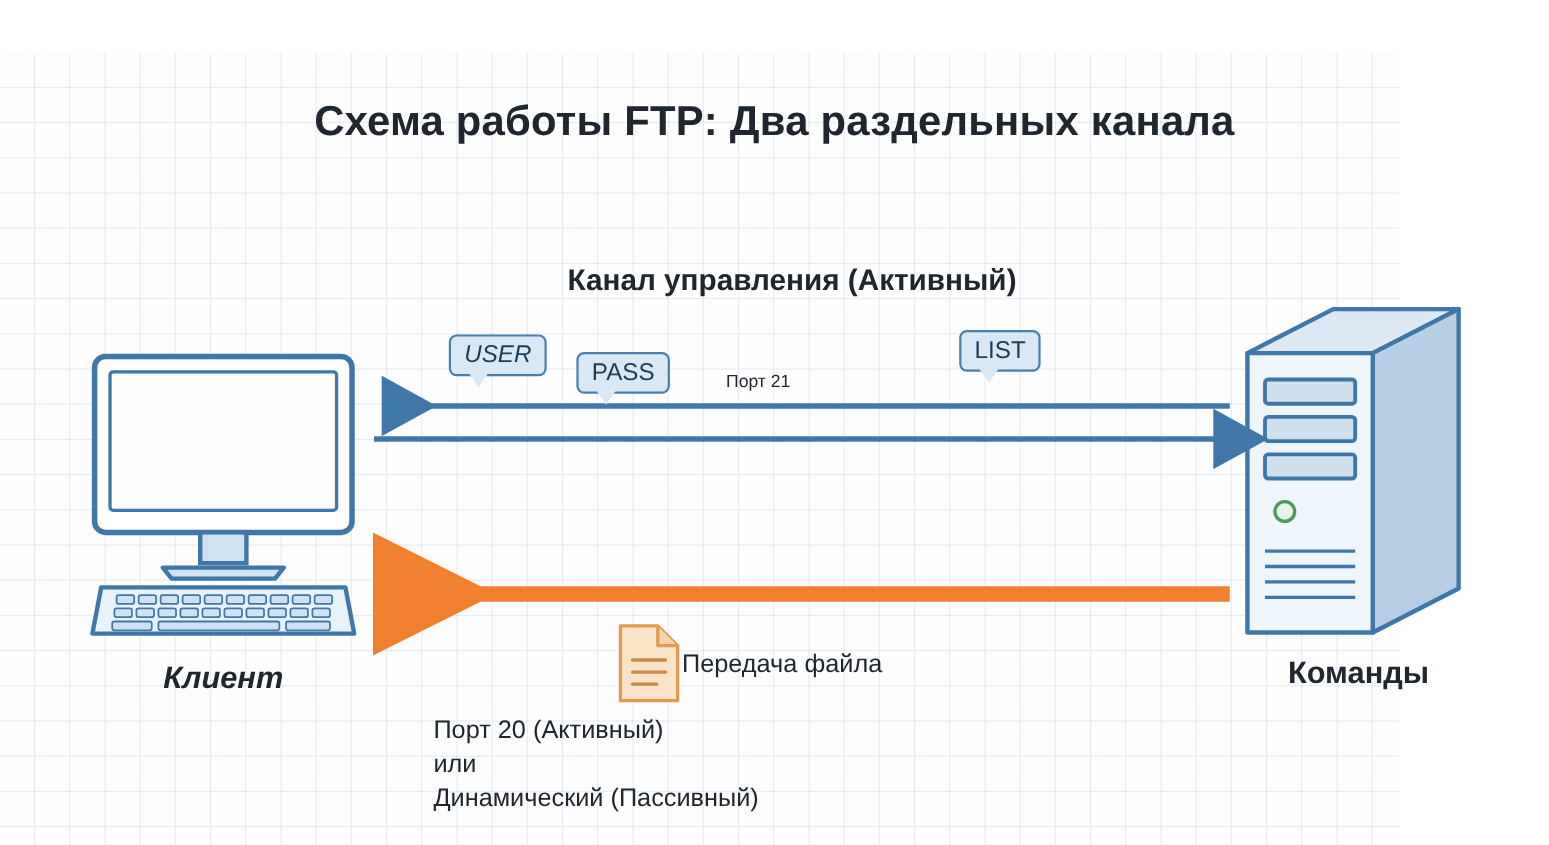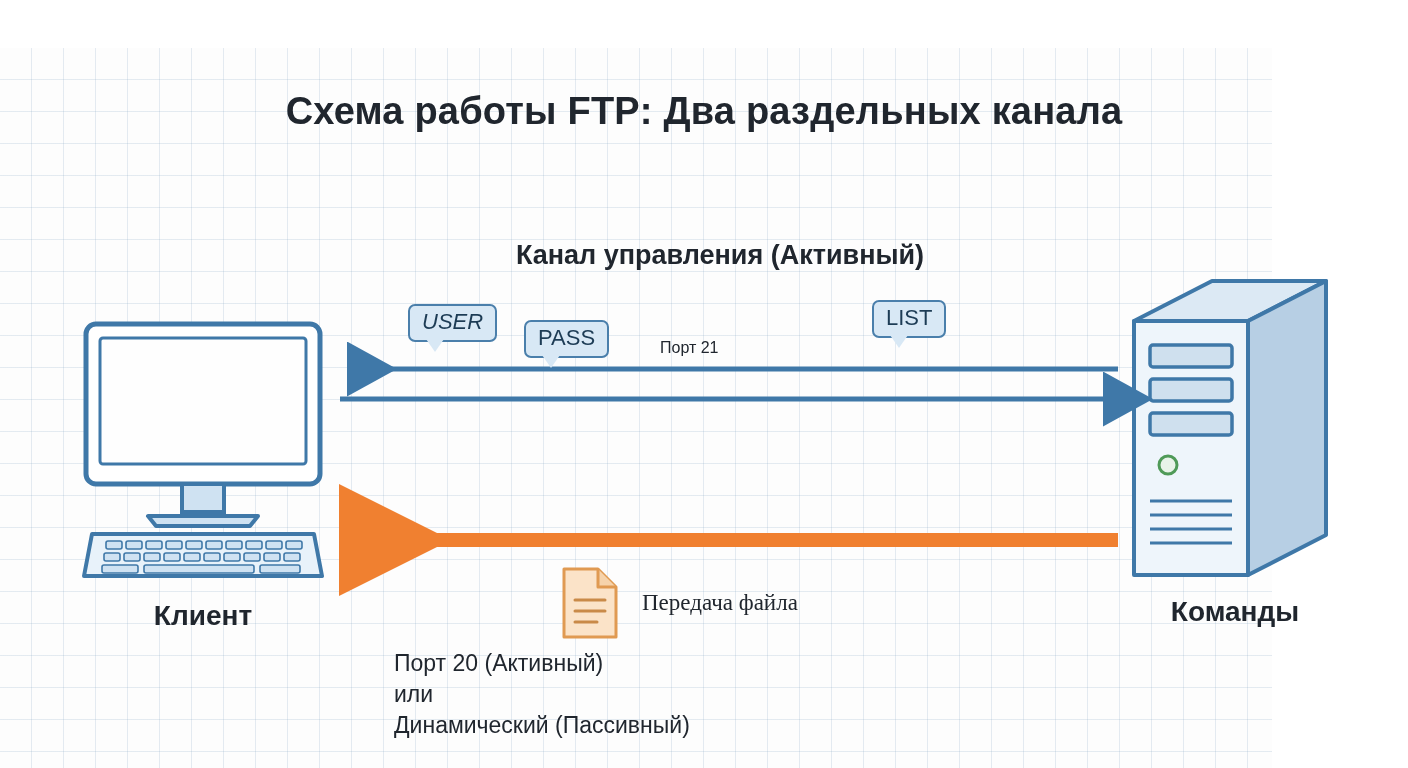--- a/index.html
+++ b/index.html
@@ -62,20 +62,21 @@
     position: absolute;
     font-size: 28px;
     font-weight: bold;
     color: #20262e;
     text-align: center;
   }
   #client-label {
     left: 58px;
     top: 552px;
     width: 290px;
+    font-style: italic;
   }
   #server-label {
     left: 1110px;
     top: 548px;
     width: 250px;
   }
 
   
   .channel-title {
     position: absolute;
@@ -150,22 +151,21 @@
   }
   #port21-label { left: 660px; top: 291px; }
 
   
   .file-note {
     position: absolute;
     left: 560px;
     top: 518px;
     display: flex;
     align-items: center;
-    gap: 22px;
-    font-family: Liberation Serif, serif;
+    gap: 0;
   }
   .file-note-text {
     font-size: 23px;
     color: #20262e;
     white-space: nowrap;
   }
 
   .data-port-lines {
     position: absolute;
     left: 394px;

